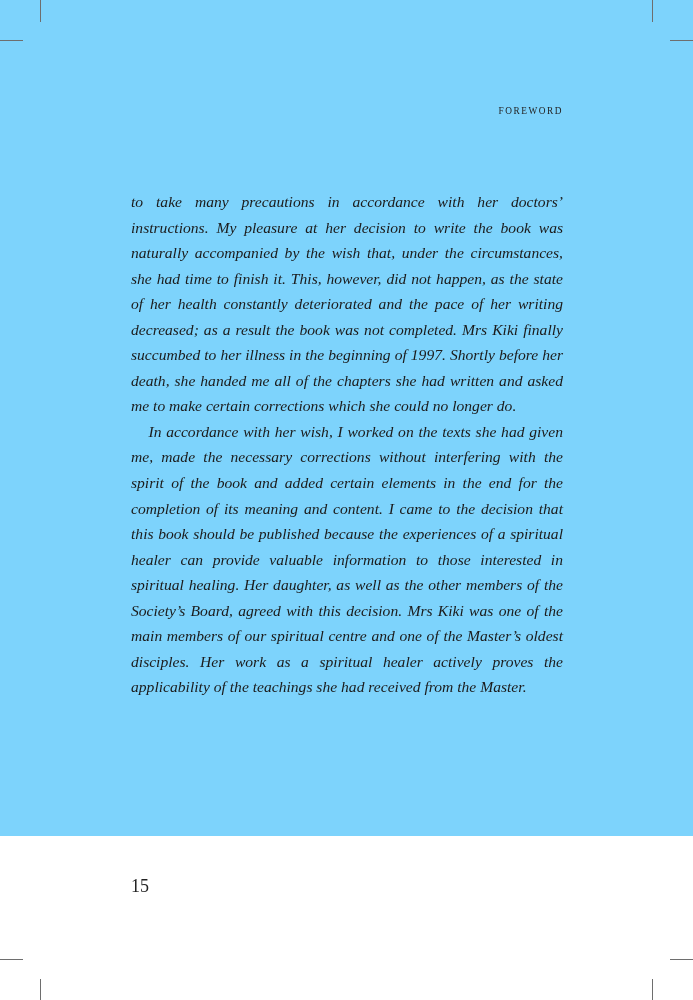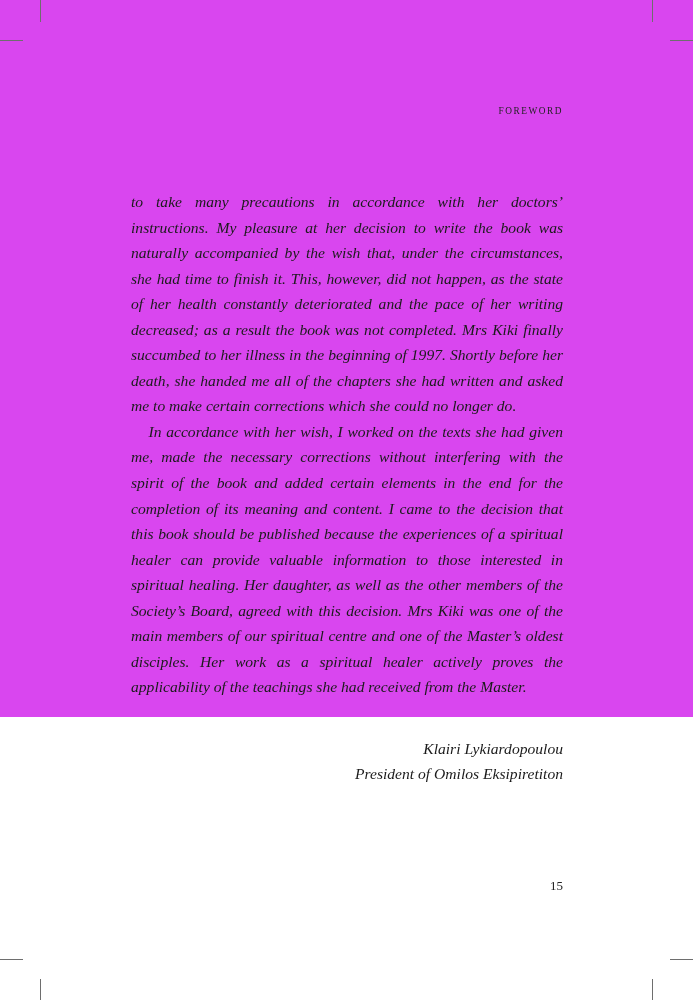--- a/index.html
+++ b/index.html
@@ -13,22 +13,22 @@
     height: 1000px;
     overflow: hidden;
     font-family: "Liberation Serif", "DejaVu Serif", serif;
     color: #1b1b1b;
     -webkit-font-smoothing: antialiased;
   }
 
   #page {
     position: relative;
     width: 693px;
-    height: 717px;
-    background: #d946ef;
+    height: 836px;
+    background: #7dd3fc;
   }
 
   
   .crop-mark {
     position: absolute;
     background: #6e6e6e;
   }
   .crop-v { width: 1px; }
   .crop-h { height: 1px; }
 
@@ -89,23 +89,23 @@
   #signature .sig-line {
     display: block;
     white-space: nowrap;
   }
 
   #folio {
     position: absolute;
     left: 131px;
     top: 878px;
     width: 432px;
-    text-align: right;
+    text-align: left;
     font-style: normal;
-    font-size: 13px;
+    font-size: 18px;
     line-height: 16px;
     color: #232323;
   }
 </style>
 </head>
 <body>
 
 <div id="page">
 
   <div class="crop-mark crop-v cm-tl-v"></div>
@@ -119,22 +119,18 @@
 
   <div id="type-area">
 
     <div id="running-head">FOREWORD</div>
 
     <div id="body-copy">
       <p class="para">to take many precautions in accordance with her doctors’ instructions. My pleasure at her decision to write the book was naturally accompanied by the wish that, under the circumstances, she had time to finish it. This, however, did not happen, as the state of her health constantly dete­riorated and the pace of her writing decreased; as a result the book was not completed. Mrs Kiki finally succumbed to her illness in the beginning of 1997. Shortly before her death, she handed me all of the chapters she had written and asked me to make certain corrections which she could no longer do.</p>
       <p class="para indent">In accordance with her wish, I worked on the texts she had given me, made the necessary corrections without interfering with the spirit of the book and added certain elements in the end for the completion of its meaning and content. I came to the decision that this book should be published because the experiences of a spiritual healer can provide valuable information to those interested in spiritual healing. Her daughter, as well as the other mem­bers of the Society’s Board, agreed with this decision. Mrs Kiki was one of the main members of our spiritual cen­tre and one of the Master’s oldest disciples. Her work as a spiritual healer actively proves the applicability of the teachings she had received from the Master.</p>
     </div>
 
-    <div id="signature">
-      <span class="sig-line">Klairi Lykiardopoulou</span>
-      <span class="sig-line">President of Omilos Eksipiretiton</span>
-    </div>
 
   </div>
 
   <div id="folio">15</div>
 
 </div>
 
 </body></html>

